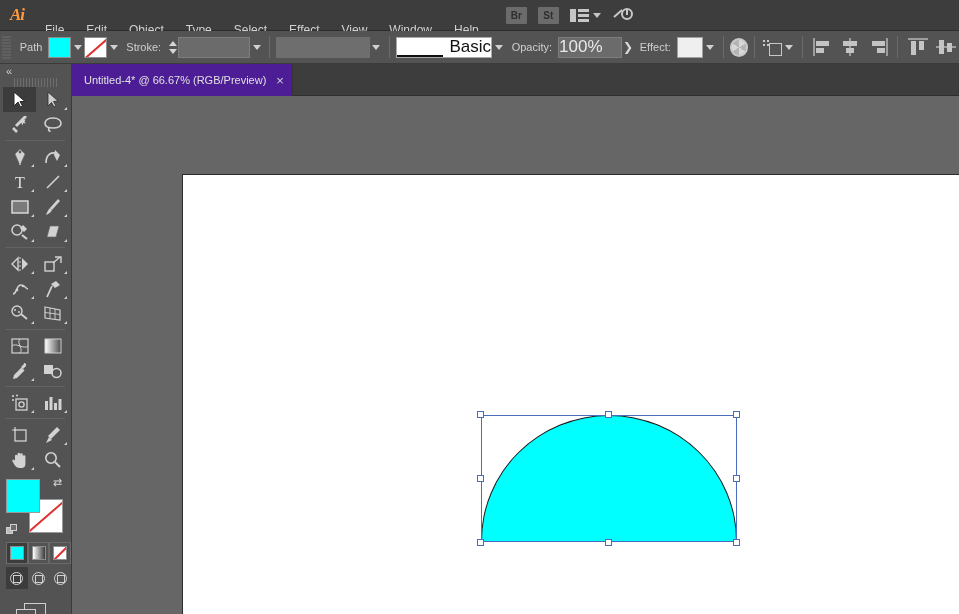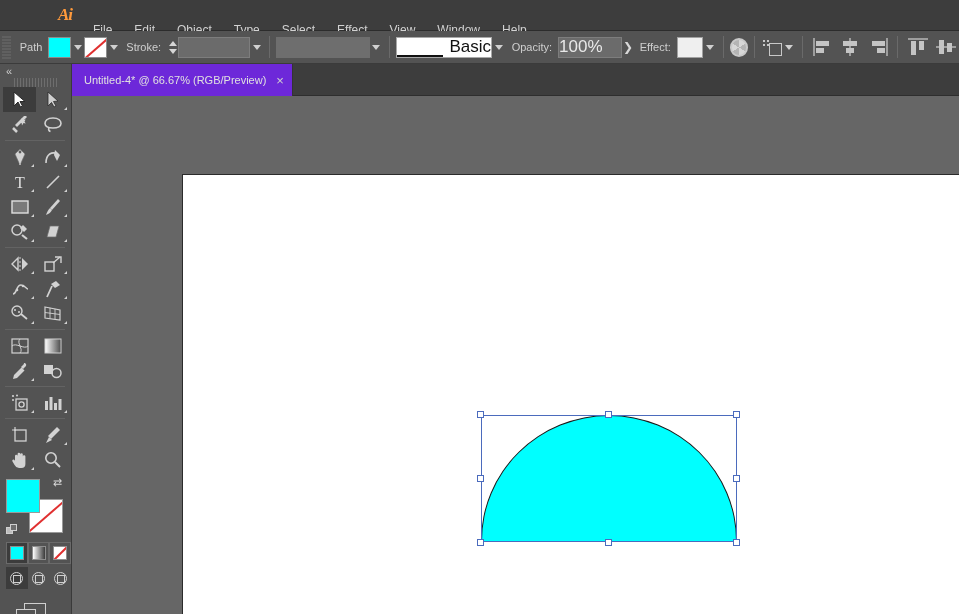--- a/index.html
+++ b/index.html
@@ -19,21 +19,21 @@
     position: absolute; left: 0; top: 0; width: 959px; height: 31px;
     background: #3d3d3d;
     display: flex; align-items: center;
     border-bottom: 1px solid #2c2c2c;
   }
   .ai-logo {
     width: 34px; height: 20px;
     display: flex; align-items: center; justify-content: center;
     font-family: "Liberation Serif", serif;
     font-weight: bold; font-size: 17px; font-style: italic;
-    color: #ff9a3c; letter-spacing: -1px; margin-left: 48px;
+    color: #ff9a3c; letter-spacing: -1px;
   }
   .menu-item {
     padding: 16px 11px; height: 31px; line-height: 31px;
     font-size: 12px; color: #d2d2d2; white-space: nowrap; cursor: default;
   }
   .menu-right { margin-left: 16px; display: flex; align-items: center; gap: 11px; }
   .sq-btn {
     width: 21px; height: 17px; background: #6b6b6b; color: #2e2e2e;
     font-size: 10px; font-weight: bold;
     display: flex; align-items: center; justify-content: center;
@@ -102,21 +102,21 @@
   .tf-icon .dots { position:absolute; left:1px; top:1px; width:9px;height:9px;
       background: radial-gradient(#c8c8c8 40%, transparent 41%) 0 0/4px 4px; }
 
   
   .tabbar {
     position: absolute; left: 0; top: 64px; width: 959px; height: 32px;
     background: #3d3d3d; border-bottom: 1px solid #2e2e2e;
   }
   .doctab {
     position: absolute; left: 72px; top: 0; height: 32px;
-    background: #6d28d9; display: flex; align-items: center;
+    background: #4c1d95; display: flex; align-items: center;
     padding: 0 8px 0 12px; gap: 10px; border-right: 1px solid #343434;
   }
   .doctab .title { font-size: 11px; color: #e0e0e0; white-space: nowrap; }
   .doctab .close { font-size: 13px; color: #d0d0d0; line-height: 1; }
 
   
   .toolpanel {
     position: absolute; left: 0; top: 64px; width: 72px; height: 550px;
     background: #535353; border-right: 1px solid #3a3a3a;
   }
@@ -199,20 +199,40 @@
     <div class="menu-item">File</div>
     <div class="menu-item">Edit</div>
     <div class="menu-item">Object</div>
     <div class="menu-item">Type</div>
     <div class="menu-item">Select</div>
     <div class="menu-item">Effect</div>
     <div class="menu-item">View</div>
     <div class="menu-item">Window</div>
     <div class="menu-item">Help</div>
 
+    <div class="menu-right">
+      <div class="sq-btn">Br</div>
+      <div class="sq-btn">St</div>
+      <div class="ws-icon">
+        <span class="ws-grid">
+            <i></i>
+            <i></i>
+            <i></i>
+            <i></i>
+          </span>
+        <span class="chev"></span>
+      </div>
+      <div>
+        <svg width="22" height="18" viewBox="0 0 22 18">
+          <path d="M2 12 L10 5" stroke="#c8c8c8" stroke-width="2" fill="none"></path>
+          <circle cx="15" cy="9" r="5" fill="none" stroke="#c8c8c8" stroke-width="2"></circle>
+          <path d="M15 5 L15 10" stroke="#c8c8c8" stroke-width="2"></path>
+        </svg>
+      </div>
+    </div>
   </div>
 
   <div class="controlbar">
     <div class="grip"></div>
     <div class="cb-label">Path</div>
 
     <div class="swatch-box"></div>
     <div class="dd-arrow"></div>
 
     <div class="swatch-none"></div>

